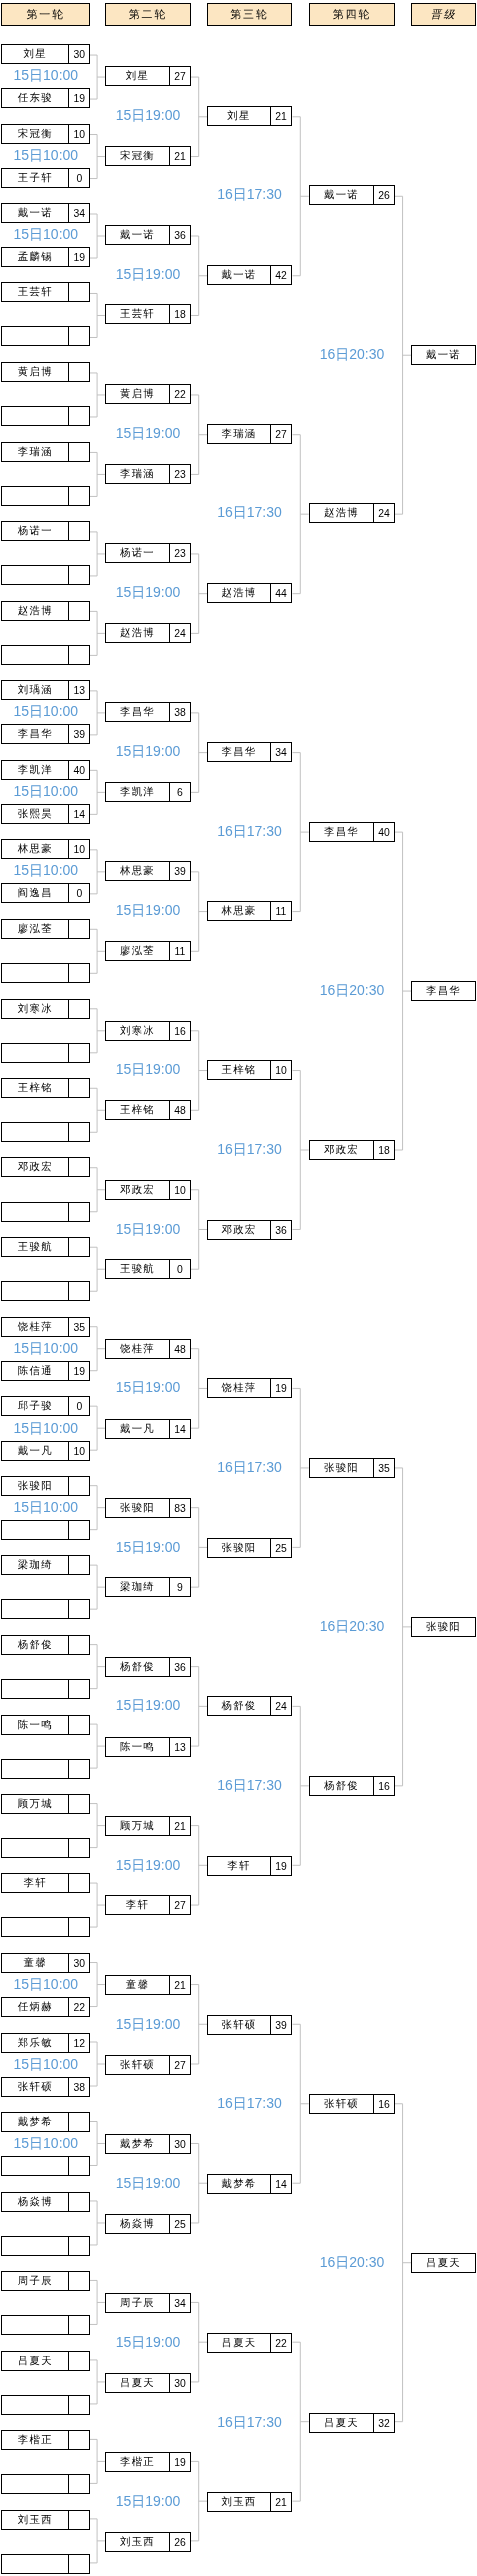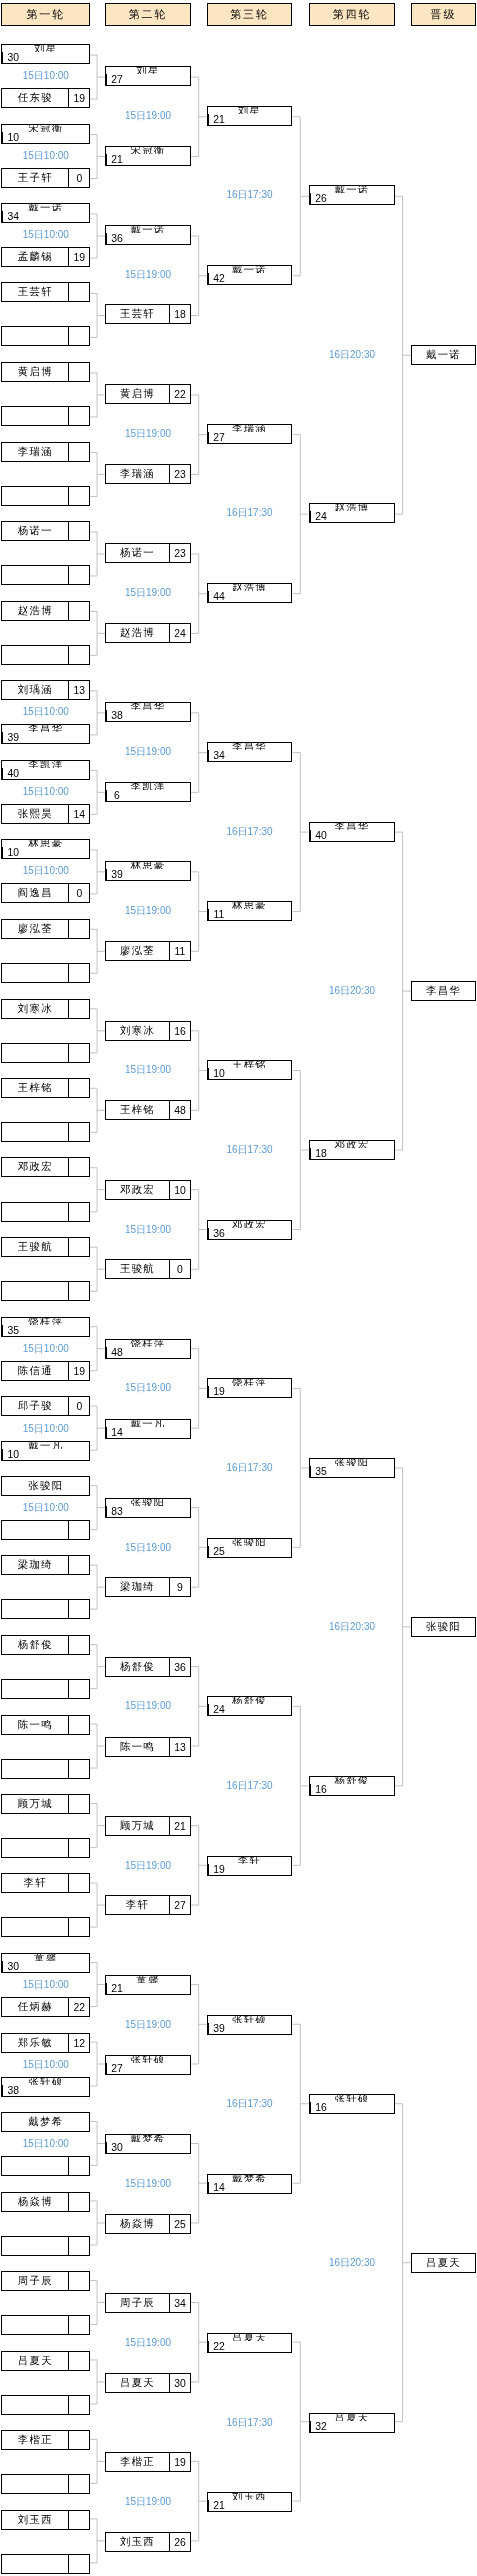--- a/index.html
+++ b/index.html
@@ -8,48 +8,48 @@
   .hdr{
     position:absolute;height:23px;box-sizing:border-box;
     background:#fce6c2;border:1px solid #000;
     display:flex;align-items:center;justify-content:center;
     font-size:11px;color:#000;letter-spacing:1.9px;
   }
   .pbox{
     position:absolute;height:20px;box-sizing:border-box;
     border:0.9px solid #000;background:#fff;display:flex;
   }
-  .pbox.bold{border-width:1.6px;flex-direction:column;}
+  .pbox.bold{border-width:1.6px;}
   .pname{
     flex:1;display:flex;align-items:center;justify-content:center;
     font-size:10.4px;color:#000;white-space:nowrap;overflow:hidden;letter-spacing:1.3px;
   }
   .pscore{
     width:21px;box-sizing:border-box;border-left:0.9px solid #000;
     display:flex;align-items:center;justify-content:center;
     font-size:10.4px;color:#000;
   }
   .tlabel{
     position:absolute;height:20px;display:flex;align-items:center;justify-content:center;
-    font-size:10px;color:#5b9bd5;white-space:nowrap;
+    font-size:14px;color:#5b9bd5;white-space:nowrap;
   }
   svg.connectors{position:absolute;left:0;top:0;}
 </style>
 </head>
 <body>
 
 <div id="bracket">
     <svg width="477" height="2576" class="connectors" viewBox="0 0 737 3977">
       <path d="M139 83.5 H150 V151.5 H139 M150 117.5 H162 M139 206.3 H150 V274.3 H139 M150 240.3 H162 M139 329.1 H150 V397.1 H139 M150 363.1 H162 M139 451.9 H150 V519.9 H139 M150 485.9 H162 M139 574.7 H150 V642.7 H139 M150 608.7 H162 M139 697.5 H150 V765.5 H139 M150 731.5 H162 M139 820.3 H150 V888.3 H139 M150 854.3 H162 M139 943.1 H150 V1011.1 H139 M150 977.1 H162 M139 1065.9 H150 V1133.9 H139 M150 1099.9 H162 M139 1188.7 H150 V1256.7 H139 M150 1222.7 H162 M139 1311.5 H150 V1379.5 H139 M150 1345.5 H162 M139 1434.3 H150 V1502.3 H139 M150 1468.3 H162 M139 1557.1 H150 V1625.1 H139 M150 1591.1 H162 M139 1679.9 H150 V1747.9 H139 M150 1713.9 H162 M139 1802.7 H150 V1870.7 H139 M150 1836.7 H162 M139 1925.5 H150 V1993.5 H139 M150 1959.5 H162 M139 2048.3 H150 V2116.3 H139 M150 2082.3 H162 M139 2171.1 H150 V2239.1 H139 M150 2205.1 H162 M139 2293.9 H150 V2361.9 H139 M150 2327.9 H162 M139 2416.7 H150 V2484.7 H139 M150 2450.7 H162 M139 2539.5 H150 V2607.5 H139 M150 2573.5 H162 M139 2662.3 H150 V2730.3 H139 M150 2696.3 H162 M139 2785.1 H150 V2853.1 H139 M150 2819.1 H162 M139 2907.9 H150 V2975.9 H139 M150 2941.9 H162 M139 3030.7 H150 V3098.7 H139 M150 3064.7 H162 M139 3153.5 H150 V3221.5 H139 M150 3187.5 H162 M139 3276.3 H150 V3344.3 H139 M150 3310.3 H162 M139 3399.1 H150 V3467.1 H139 M150 3433.1 H162 M139 3521.9 H150 V3589.9 H139 M150 3555.9 H162 M139 3644.7 H150 V3712.7 H139 M150 3678.7 H162 M139 3767.5 H150 V3835.5 H139 M150 3801.5 H162 M139 3890.3 H150 V3958.3 H139 M150 3924.3 H162 M295 117.5 H307 V240.3 H295 M307 178.9 H320 M295 363.1 H307 V485.9 H295 M307 424.5 H320 M295 608.7 H307 V731.5 H295 M307 670.1 H320 M295 854.3 H307 V977.1 H295 M307 915.7 H320 M295 1099.9 H307 V1222.7 H295 M307 1161.3 H320 M295 1345.5 H307 V1468.3 H295 M307 1406.9 H320 M295 1591.1 H307 V1713.9 H295 M307 1652.5 H320 M295 1836.7 H307 V1959.5 H295 M307 1898.1 H320 M295 2082.3 H307 V2205.1 H295 M307 2143.7 H320 M295 2327.9 H307 V2450.7 H295 M307 2389.3 H320 M295 2573.5 H307 V2696.3 H295 M307 2634.9 H320 M295 2819.1 H307 V2941.9 H295 M307 2880.5 H320 M295 3064.7 H307 V3187.5 H295 M307 3126.1 H320 M295 3310.3 H307 V3433.1 H295 M307 3371.7 H320 M295 3555.9 H307 V3678.7 H295 M307 3617.3 H320 M295 3801.5 H307 V3924.3 H295 M307 3862.9 H320 M452 178.9 H464 V424.5 H452 M464 301.7 H477 M452 670.1 H464 V915.7 H452 M464 792.9 H477 M452 1161.3 H464 V1406.9 H452 M464 1284.1 H477 M452 1652.5 H464 V1898.1 H452 M464 1775.3 H477 M452 2143.7 H464 V2389.3 H452 M464 2266.5 H477 M452 2634.9 H464 V2880.5 H452 M464 2757.7 H477 M452 3126.1 H464 V3371.7 H452 M464 3248.9 H477 M452 3617.3 H464 V3862.9 H452 M464 3740.1 H477 M610 301.7 H622 V792.9 H610 M622 547.3 H635 M610 1284.1 H622 V1775.3 H610 M622 1529.7 H635 M610 2266.5 H622 V2757.7 H610 M622 2512.1 H635 M610 3248.9 H622 V3740.1 H610 M622 3494.5 H635" fill="none" stroke="#bfbfbf" stroke-width="1.5" stroke-linejoin="round"></path>
     </svg>
     <div class="hdr" style="left: 1.3px; top: 3.2px; width: 89px;">第一轮</div>
     <div class="hdr" style="left: 105px; top: 3.2px; width: 86px;">第二轮</div>
     <div class="hdr" style="left: 207px; top: 3.2px; width: 85px;">第三轮</div>
     <div class="hdr" style="left: 309px; top: 3.2px; width: 86px;">第四轮</div>
-    <div class="hdr" style="left: 411px; top: 3.2px; width: 65px;">晋级</div>
+    <div class="hdr" style="left: 411px; top: 3.2px; width: 65px; font-style: italic;">晋级</div>
     <div class="pbox bold" style="left: 1.3px; top: 44px; width: 89px;">
       <span class="pname">刘星</span>
       <span class="pscore">30</span>
     </div>
     <div class="pbox" style="left: 1.3px; top: 88px; width: 89px;">
       <span class="pname">任东骏</span>
       <span class="pscore">19</span>
     </div>
     <div class="tlabel" style="left: 1.3px; top: 66px; width: 89px;">15日10:00</div>
     <div class="pbox bold" style="left: 105px; top: 66px; width: 86px;">

